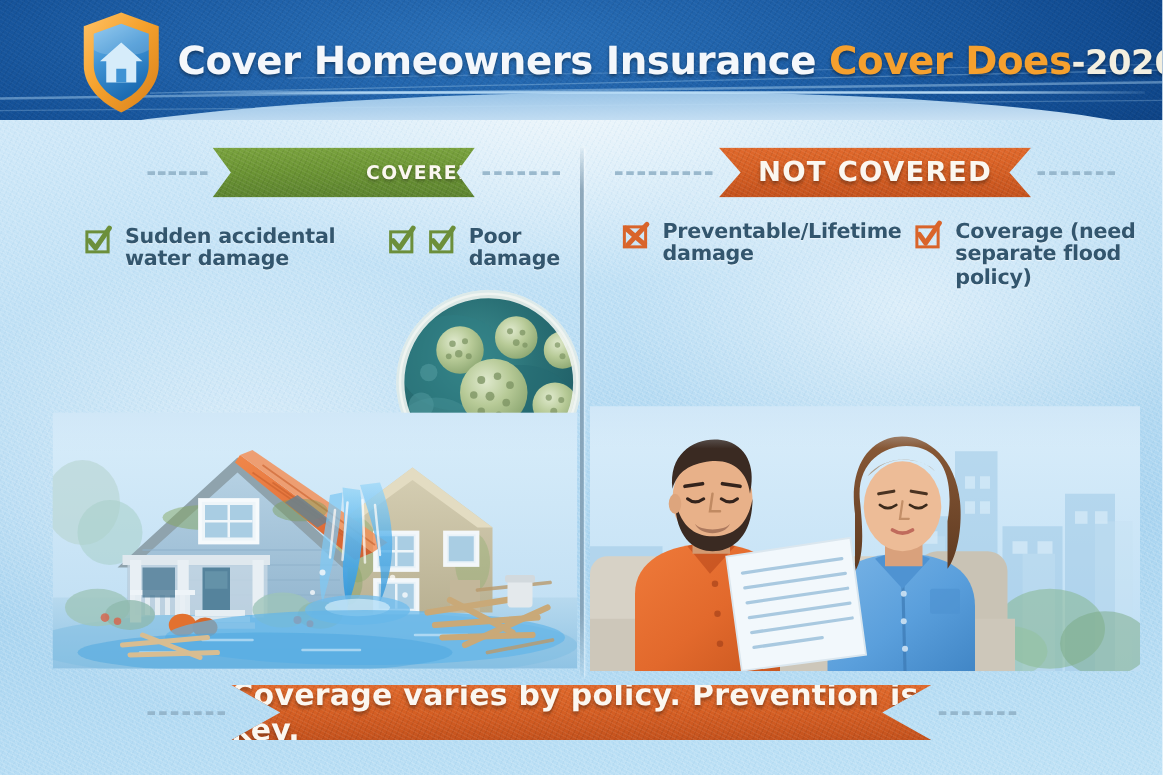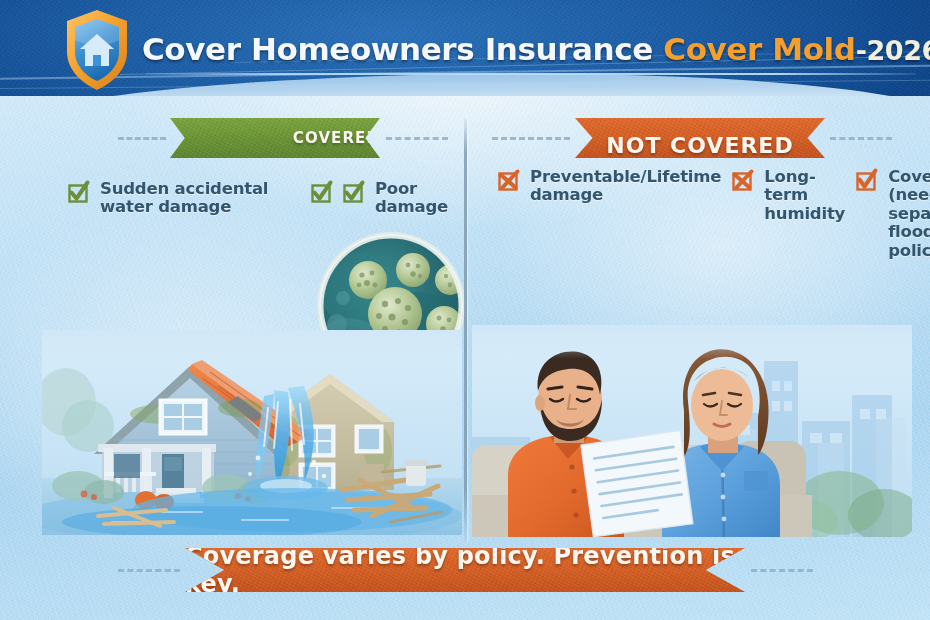--- a/index.html
+++ b/index.html
@@ -165,21 +165,20 @@
     letter-spacing: 1.1px;
     background: linear-gradient(180deg, #7aa33f 0%, #6b9434 48%, #5d8430 100%);
     justify-content: flex-end;
   }
   .ribbon-notcovered {
     left: 575px; top: 118px;
     width: 250px; height: 40px;
     font-size: 22px;
     letter-spacing: 1.0px;
     background: linear-gradient(180deg, #e0692c 0%, #d55f24 48%, #c4521d 100%);
-    align-items: flex-end;
   }
   .ribbon-footer {
     left: 185px; top: 548px;
     width: 560px; height: 44px;
     font-size: 24px;
     letter-spacing: 0.2px;
     background: linear-gradient(180deg, #e0692c 0%, #d55f24 48%, #c4521d 100%);
   }
 
   
@@ -197,21 +196,21 @@
   .dash.d-foot-r { left: 751px; top: 569px; width: 62px; }
 
   
   .list {
     position: absolute;
     display: flex;
     flex-direction: row;
     gap: 11px;
   }
   .list-covered    { left: 68px;  top: 180px; width: 380px; }
-  .list-notcovered { left: 498px; top: 168px; width: 420px; }
+  .list-notcovered { left: 498px; top: 176px; width: 420px; }
 
   .list-item {
     display: flex;
     align-items: flex-start;
     gap: 11px;
   }
   .mark {
     flex: 0 0 auto;
     width: 21px;
     height: 21px;
@@ -727,21 +726,21 @@
     <div class="sweep s1"></div>
     <div class="sweep s2"></div>
     <div class="sweep s3"></div>
     <div class="sweep s4"></div>
     <div class="header-wave"></div>
 
     <div class="title-underline"></div>
 
     <div class="title-wrap">
       <div class="title">
-        <span class="t-white">Cover Homeowners Insurance </span><span class="t-gold">Cover Mold</span><span class="t-year">-2026?</span>
+        <span class="t-white">Cover Homeowners Insurance </span><span class="t-gold">Cover Does</span><span class="t-year">-2026?</span>
       </div>
     </div>
   </div>
 
   <div class="shield">
     <svg width="66" height="84" viewBox="0 0 66 84">
       <defs>
         <linearGradient id="shOuter" x1="0" y1="0" x2="1" y2="1">
           <stop offset="0%" stop-color="#ffc266"></stop>
           <stop offset="45%" stop-color="#f5a22e"></stop>
@@ -827,30 +826,20 @@
       <span class="mark">
         <svg width="21" height="21" viewBox="0 0 21 21">
           <rect x="1.5" y="3.5" width="17" height="16" fill="none" stroke="#d9642a" stroke-width="2.4"></rect>
           <path d="M2.5 4.5 L17.5 17.5" fill="none" stroke="#d9642a" stroke-width="4" stroke-linecap="round"></path>
           <path d="M19.5 1.5 L4.5 17.5" fill="none" stroke="#d9642a" stroke-width="4" stroke-linecap="round"></path>
         </svg>
       </span>
       <span class="item-text">Preventable/Lifetime damage</span>
     </div>
 
-    <div class="list-item">
-      <span class="mark">
-        <svg width="21" height="21" viewBox="0 0 21 21">
-          <rect x="1.5" y="3.5" width="17" height="16" fill="none" stroke="#d9642a" stroke-width="2.4"></rect>
-          <path d="M2.5 4.5 L17.5 17.5" fill="none" stroke="#d9642a" stroke-width="4" stroke-linecap="round"></path>
-          <path d="M19.5 1.5 L4.5 17.5" fill="none" stroke="#d9642a" stroke-width="4" stroke-linecap="round"></path>
-        </svg>
-      </span>
-      <span class="item-text">Long-term humidity</span>
-    </div>
 
 
     <div class="list-item">
       <span class="mark">
         <svg width="21" height="21" viewBox="0 0 21 21">
           <rect x="1.5" y="3.5" width="17" height="16" fill="none" stroke="#d9642a" stroke-width="2.4"></rect>
           <path d="M3.5 9.5 L8.5 16.5 L19.5 0.5" fill="none" stroke="#d9642a" stroke-width="4" stroke-linecap="round" stroke-linejoin="round"></path>
         </svg>
       </span>
       <span class="item-text">Coverage (need separate flood policy)</span>

